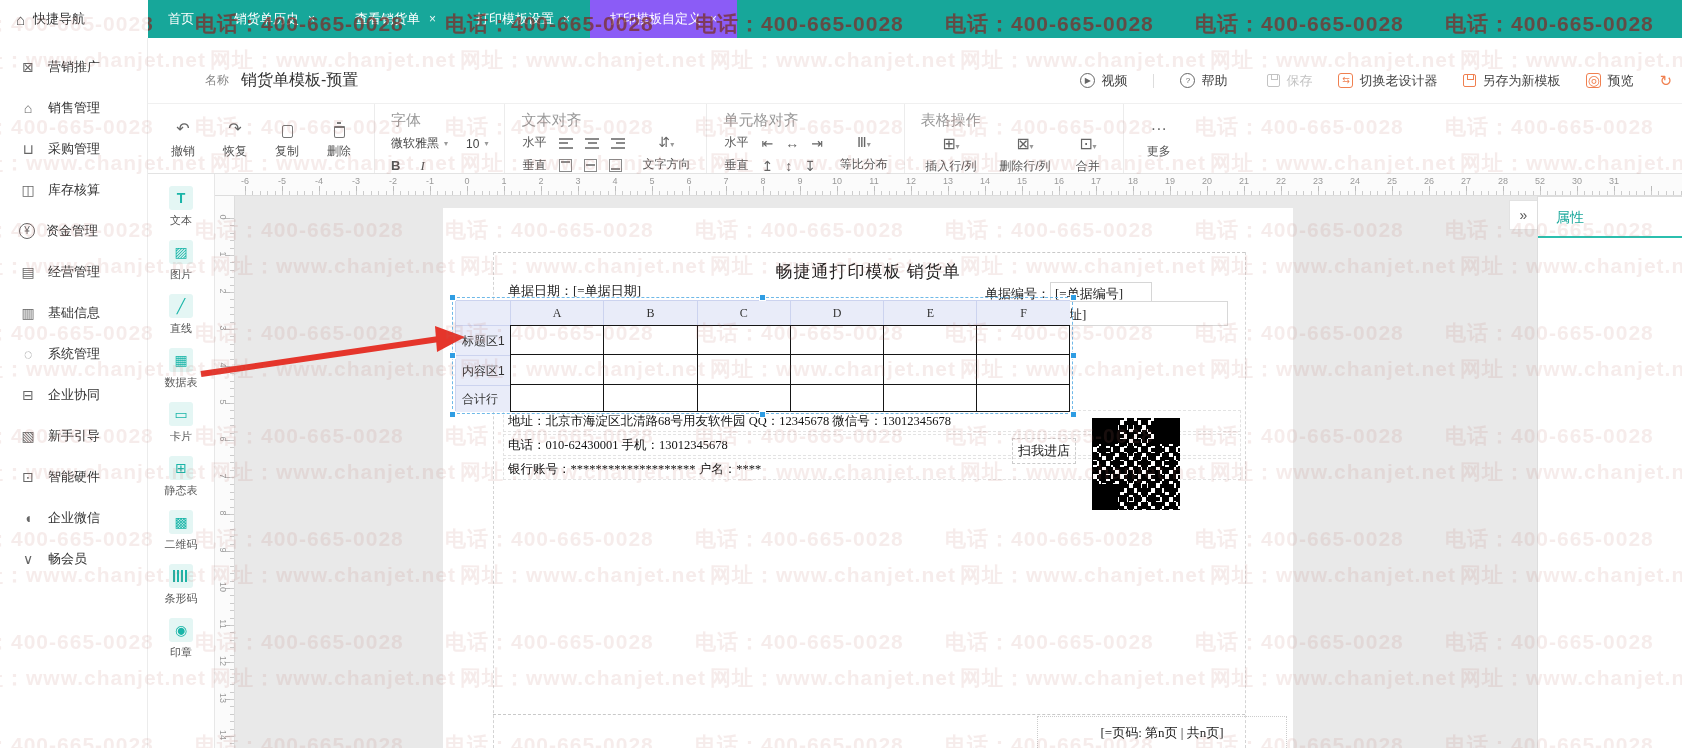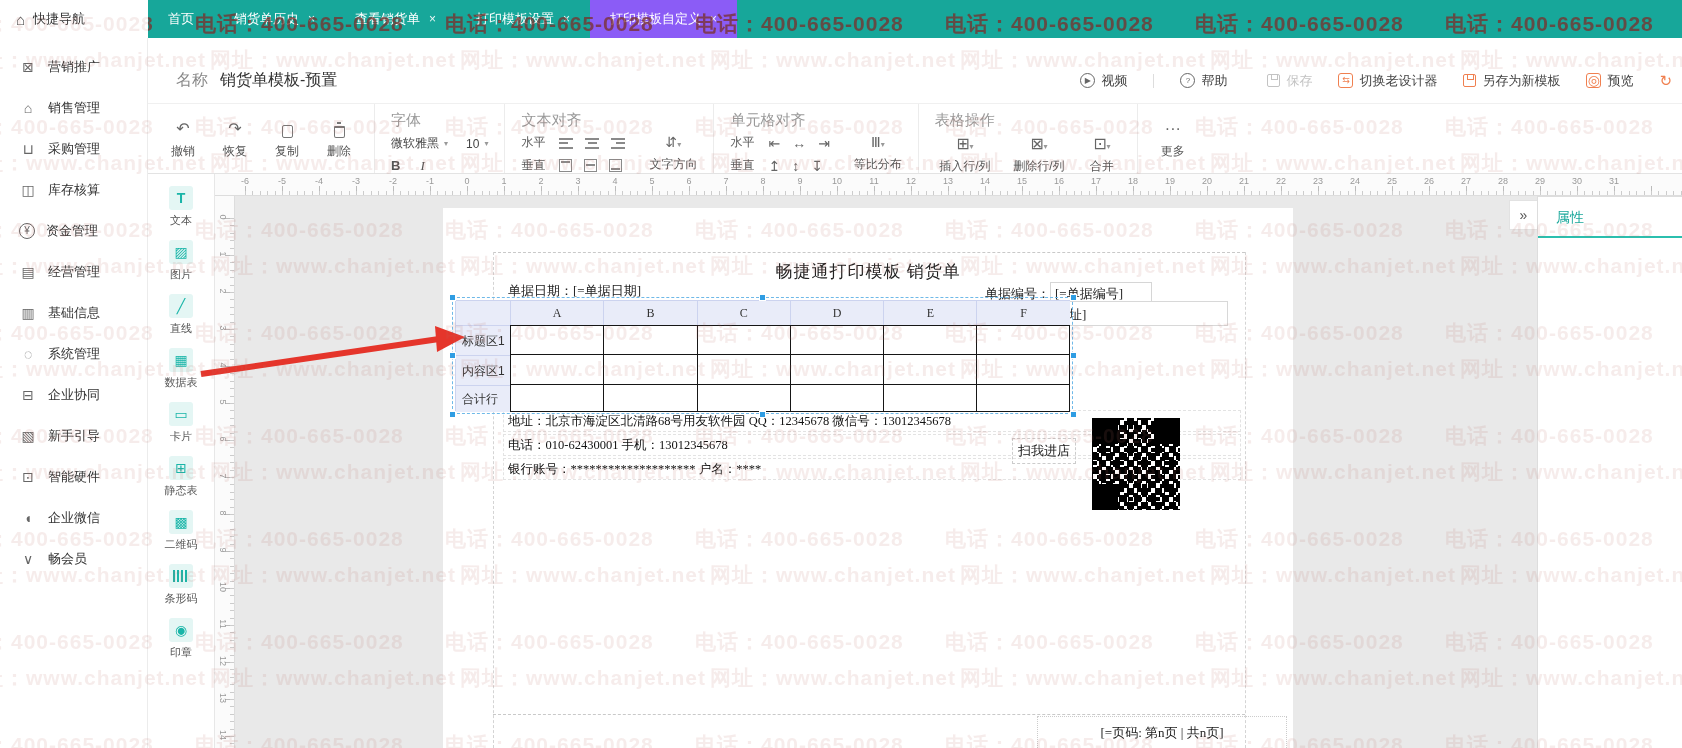--- a/index.html
+++ b/index.html
@@ -17,21 +17,21 @@
   .tab .x::before { content:"×"; }
 
   
   .sidebar { position:absolute; left:0; top:38px; width:148px; height:710px; background:#fff; border-right:1px solid #ececec; padding-top:8px; }
   .side-item { height:41px; display:flex; align-items:center; padding-left:19px; gap:11px; font-size:13px; color:#333; cursor:pointer; }
   .si { width:18px; text-align:center; font-size:14px; color:#666; }
   .si.circle { width:16px; height:16px; border:1px solid #666; border-radius:50%; font-size:10px; line-height:14px; }
 
   
   .header-row { position:absolute; left:148px; top:38px; width:1534px; height:65px; background:#fff; display:flex; align-items:center; padding:20px 10px 0 28px; }
-  .name-label { font-size:16px; color:#888; margin-right:12px; }
+  .name-label { font-size:12px; color:#888; margin-right:12px;margin-left:29px; }
   .tpl-name { font-size:16px; color:#333; }
   .actions { margin-left:auto; display:flex; align-items:center; gap:26px; font-size:13px; color:#444; }
   .act { display:flex; align-items:center; gap:6px; cursor:pointer; white-space:nowrap; }
   .cir { width:15px; height:15px; border:1.2px solid #666; border-radius:50%; font-size:8px; line-height:13px; text-align:center; color:#666; }
   .vr { width:1px; height:14px; background:#ddd; }
   .act.disabled { color:#c3c3c3;margin-left:14px; }
   .ic-save { width:13px; height:13px; border:1.5px solid #c3c3c3; border-radius:2px; position:relative; }
   .ic-save::before { content:""; position:absolute; top:0; left:3px; width:5px; height:4px; border:1px solid #c3c3c3; border-top:none; }
   .ic-save.orange, .ic-save.orange::before { border-color:#f08050; }
   .sq-orange { width:15px; height:15px; border:1.2px solid #f08050; border-radius:3px; color:#f08050; font-size:9px; line-height:13px; text-align:center; }
@@ -49,21 +49,21 @@
   .ic-copy { width:11px; height:13px; border:1.5px solid #777; border-radius:2px; background:#fff; position:relative; margin-top:3px; }
   .ic-copy::before { content:""; position:absolute; left:2px; top:-4px; width:11px; height:13px; border:1.5px solid #777; border-radius:2px; z-index:-1; background:#fafafa; }
   .ic-trash { width:11px; height:12px; border:1.5px solid #777; border-top:2.5px solid #777; border-radius:1px 1px 2px 2px; position:relative; margin-top:4px; }
   .ic-trash::before { content:""; position:absolute; top:-6px; left:2px; width:4px; height:2px; background:#777; }
   .selrow { display:flex; gap:18px; align-items:center; font-size:12px; color:#444; height:22px; }
   .sel { display:inline-flex; align-items:center; gap:5px; cursor:pointer; }
   .sel::after { content:"▾"; font-size:8px; color:#999; }
   .bi-row { display:flex; gap:20px; margin-top:6px; font-size:13px; color:#555; }
   .bi-row .b { font-weight:bold; }
   .bi-row .i { font-style:italic; font-family:"Liberation Serif",serif; }
-  .agrid { display:flex; gap:14px; }
+  .agrid { display:flex; gap:7px;text-align:center; }
   .acol { display:flex; flex-direction:column; gap:8px; }
   .arow { display:flex; align-items:center; gap:12px; height:15px; }
   .rowlab { font-size:12px; color:#555; width:26px; }
   .bars { width:14px; height:12px; background:linear-gradient(#8a8a8a,#8a8a8a) 0 1px/14px 2px no-repeat,linear-gradient(#8a8a8a,#8a8a8a) 0 5.5px/9px 2px no-repeat,linear-gradient(#8a8a8a,#8a8a8a) 0 10px/14px 2px no-repeat; cursor:pointer; }
   .bars.c { background-position:0 1px,2.5px 5.5px,0 10px; }
   .bars.r { background-position:0 1px,5px 5.5px,0 10px; }
   .vbox { width:13px; height:13px; border:1px solid #8a8a8a; position:relative; cursor:pointer; }
   .vbox::before { content:""; position:absolute; left:1px; right:1px; height:2px; background:#8a8a8a; }
   .vbox.t::before { top:1px; } .vbox.m::before { top:4px; } .vbox.b::before { bottom:1px; }
   .achar { font-size:14px; color:#666; line-height:14px; cursor:pointer; }
@@ -452,21 +452,21 @@
       <span class="rnum" style="left: 947px;">19</span>
       <span class="rnum" style="left: 984px;">20</span>
       <span class="rnum" style="left: 1021px;">21</span>
       <span class="rnum" style="left: 1058px;">22</span>
       <span class="rnum" style="left: 1095px;">23</span>
       <span class="rnum" style="left: 1132px;">24</span>
       <span class="rnum" style="left: 1169px;">25</span>
       <span class="rnum" style="left: 1206px;">26</span>
       <span class="rnum" style="left: 1243px;">27</span>
       <span class="rnum" style="left: 1280px;">28</span>
-      <span class="rnum" style="left: 1317px;">29</span>
+      <span class="rnum" style="left: 1317px;">52</span>
       <span class="rnum" style="left: 1354px;">30</span>
       <span class="rnum" style="left: 1391px;">31</span>
     </div>
   <div class="v-ruler">
       <span class="rnum v" style="top: 16px;">0</span>
       <span class="rnum v" style="top: 53px;">1</span>
       <span class="rnum v" style="top: 90px;">2</span>
       <span class="rnum v" style="top: 127px;">3</span>
       <span class="rnum v" style="top: 164px;">4</span>
       <span class="rnum v" style="top: 201px;">5</span>

